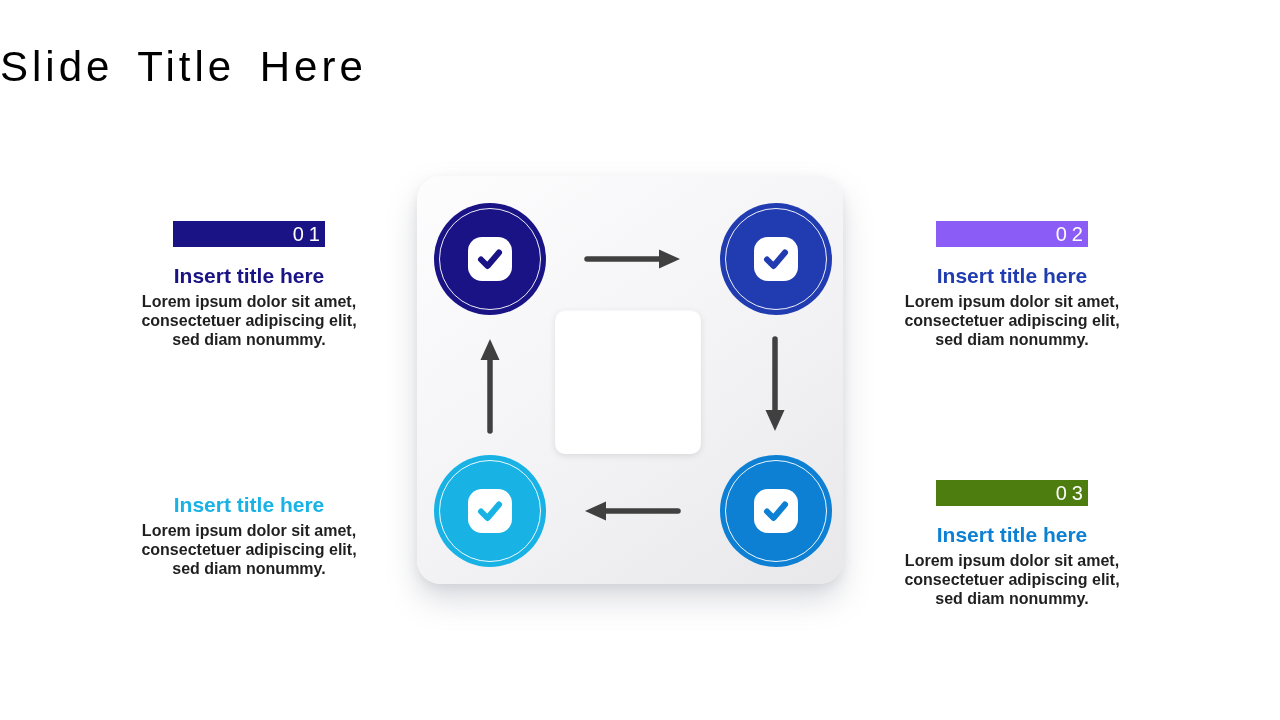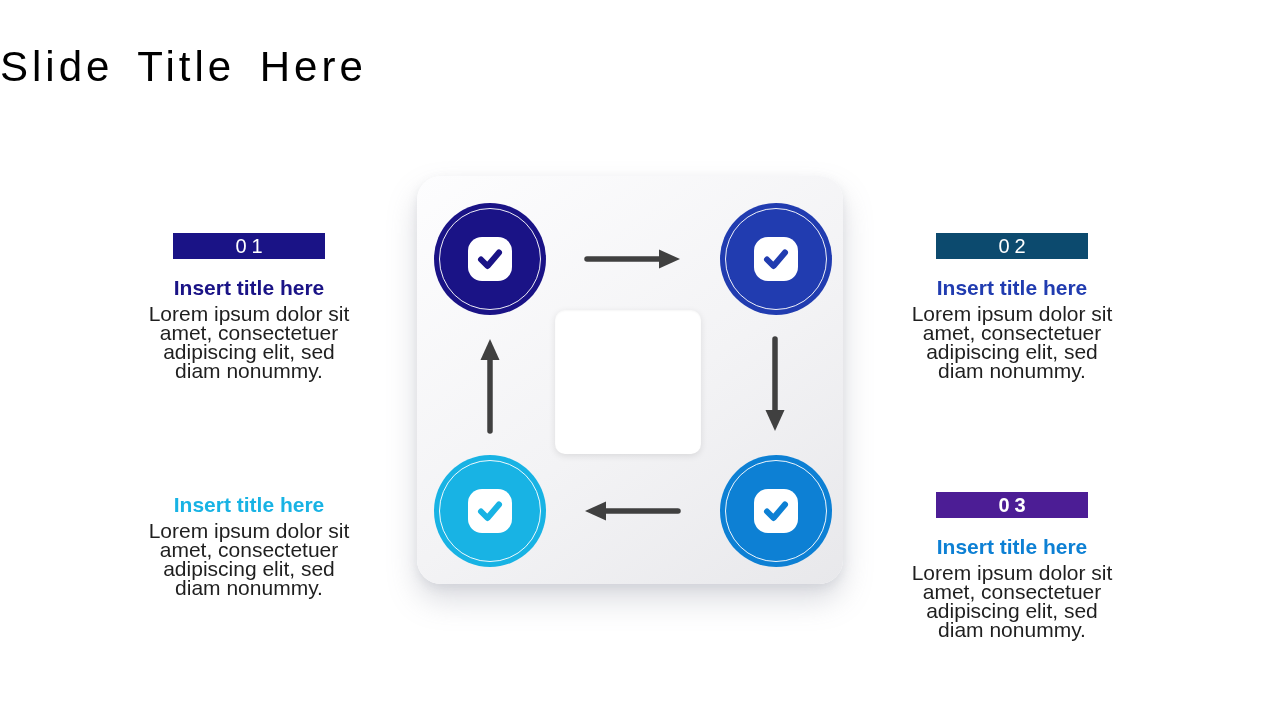--- a/index.html
+++ b/index.html
@@ -13,30 +13,30 @@
     text-align:left;font-size:42px;font-weight:400;
     letter-spacing:4px;word-spacing:9px;line-height:1.1;
   }
   
   .info-block{position:absolute;width:240px;text-align:center;}
   .pos-tl{left:129px;top:217px;}
   .pos-tr{left:892px;top:217px;}
   .pos-br{left:892px;top:476px;}
   .pos-bl{left:129px;top:476px;}
   .num-bar{
-    width:152px;height:26px;margin:16px auto;
+    width:152px;height:26px;margin:4px auto;
     color:#ffffff;font-size:20px;line-height:26px;
-    letter-spacing:5px;text-indent:5px;text-align:center;
+    letter-spacing:5px;text-indent:5px;text-align:right;
   }
   .block-title{
     margin:18px 0 0 0;font-size:21px;font-weight:700;line-height:21px;
   }
   .block-body{
     width:216px;margin:6px auto 0 auto;
-    font-size:21px;line-height:19px;font-weight:400;
+    font-size:16px;line-height:19px;font-weight:700;
   }
   
   .card{
     position:absolute;left:417px;top:176px;width:426px;height:408px;
     border-radius:24px;
     background:linear-gradient(145deg,#fdfdfe 0%,#f3f3f5 55%,#e8e8eb 100%);
     box-shadow:0 16px 30px rgba(135,140,155,0.30), 0 4px 10px rgba(135,140,155,0.16);
   }
   .center-square{
     position:absolute;left:138px;top:134px;width:146px;height:144px;
@@ -71,27 +71,27 @@
 
   <h1 class="slide-title" style="color: rgb(0, 0, 0);">Slide Title Here</h1>
 
   <div class="info-block pos-tl">
     <div class="num-bar" style="background-color: rgb(26, 19, 134);">01</div>
     <h2 class="block-title" style="color: rgb(26, 19, 134);">Insert title here</h2>
     <p class="block-body" style="color: rgb(31, 31, 31);">Lorem ipsum dolor sit amet, consectetuer adipiscing elit, sed diam nonummy.</p>
   </div>
 
   <div class="info-block pos-tr">
-    <div class="num-bar" style="background-color: #0c4a6e;">02</div>
+    <div class="num-bar" style="background-color: #8b5cf6;">02</div>
     <h2 class="block-title" style="color: rgb(33, 60, 176);">Insert title here</h2>
     <p class="block-body" style="color: rgb(31, 31, 31);">Lorem ipsum dolor sit amet, consectetuer adipiscing elit, sed diam nonummy.</p>
   </div>
 
   <div class="info-block pos-br">
-    <div class="num-bar" style="background-color: #4c1d95; font-weight: bold;">03</div>
+    <div class="num-bar" style="background-color: #4d7c0f;">03</div>
     <h2 class="block-title" style="color: rgb(13, 128, 212);">Insert title here</h2>
     <p class="block-body" style="color: rgb(31, 31, 31);">Lorem ipsum dolor sit amet, consectetuer adipiscing elit, sed diam nonummy.</p>
   </div>
 
   <div class="info-block pos-bl">
     <h2 class="block-title" style="color: rgb(24, 179, 228);">Insert title here</h2>
     <p class="block-body" style="color: rgb(31, 31, 31);">Lorem ipsum dolor sit amet, consectetuer adipiscing elit, sed diam nonummy.</p>
   </div>
 
   <div class="card">

